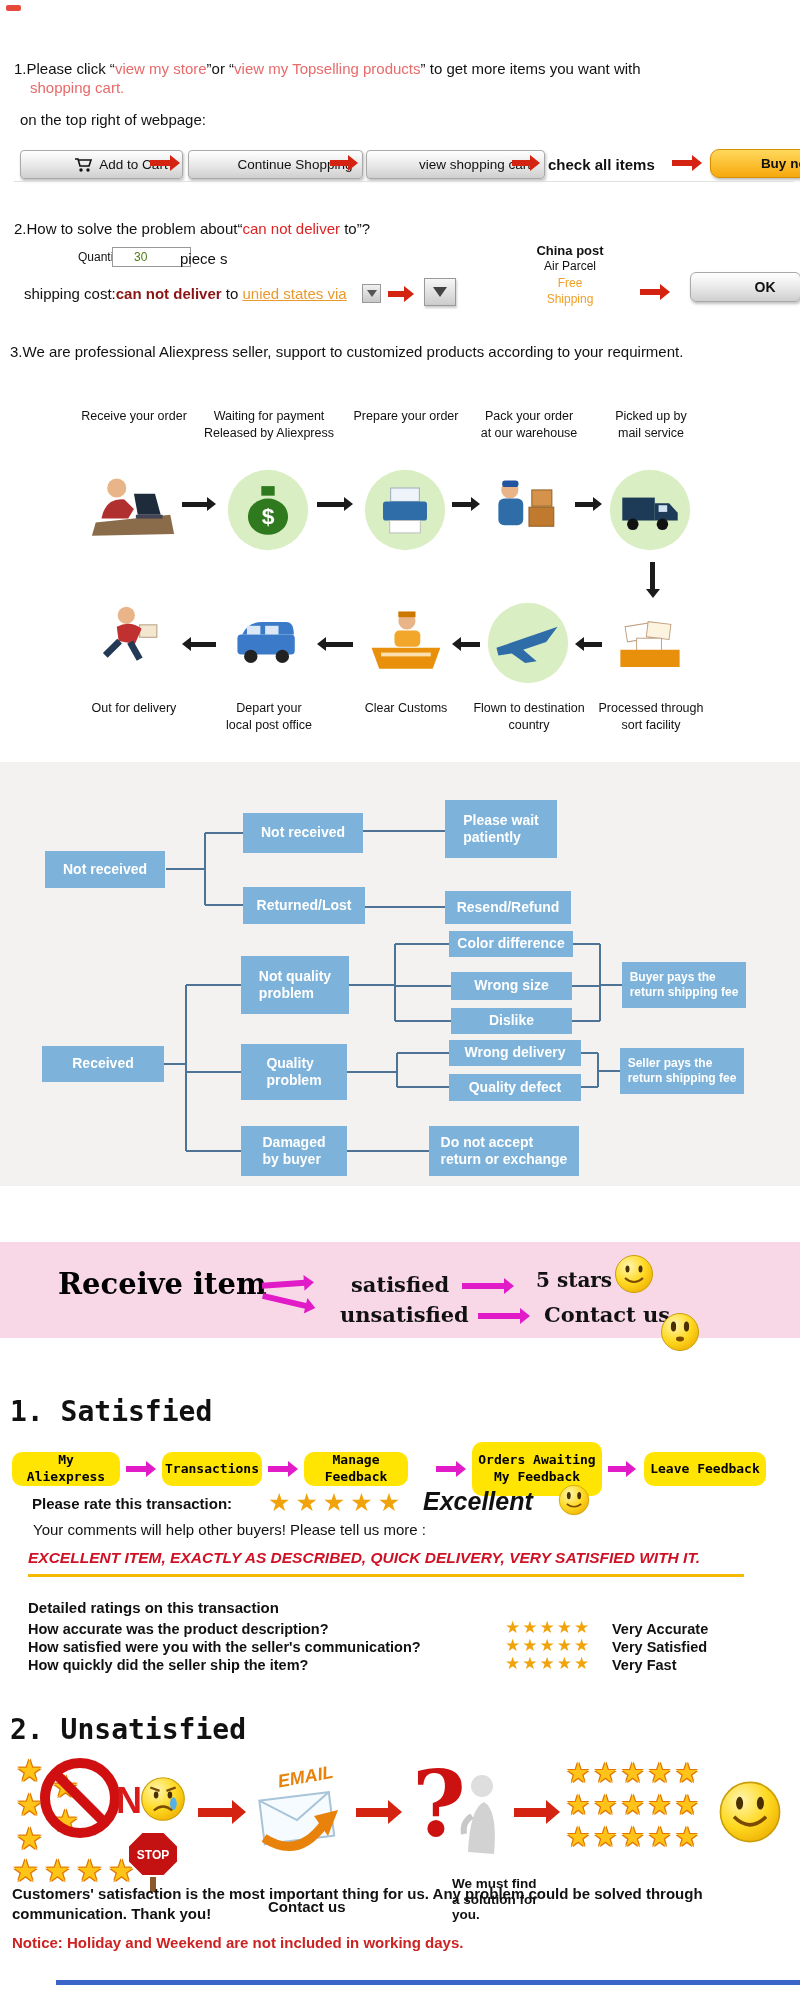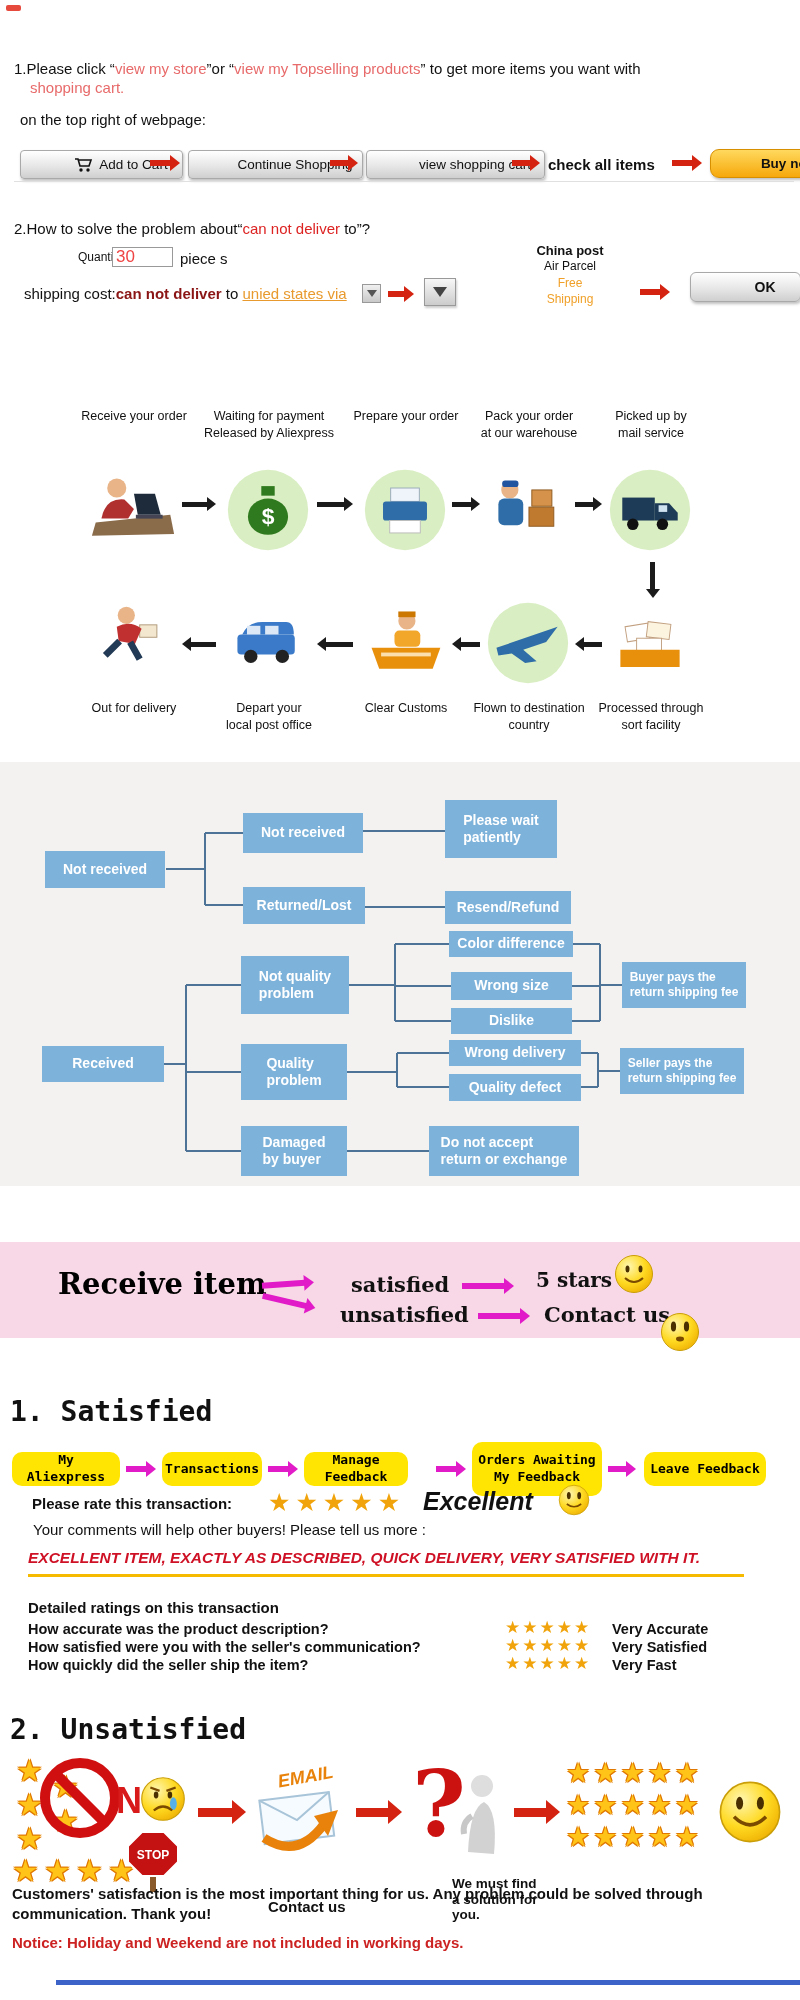--- a/index.html
+++ b/index.html
@@ -26,22 +26,22 @@
   .arr.red{color:#d42310;}
   .arr.mag{color:#e11bc8;}
   .arr.blk{color:#1b1b1b;}
   .arr.blk .sh{height:5px;right:8px;}
   .arr.blk .hd{border-top-width:7px;border-bottom-width:7px;border-left-width:9px;}
   .arr.left{transform:scaleX(-1);}
   .arr.big{height:24px;}
   .arr.big .sh{top:8px;height:9px;right:13px;}
   .arr.big .hd{border-top-width:12px;border-bottom-width:12px;border-left-width:14px;}
   
-  .qinput{position:absolute;width:56px;height:18px;border:1px solid #999;font-size:17px;color:#ef4444;
-          padding:0 0 0 3px;font-family:"Liberation Sans",sans-serif;}
+  .qinput{position:absolute;width:56px;height:18px;border:1px solid #999;font-size:12px;color:#4d7c0f;
+          padding:0 0 0 21px;font-family:"Liberation Sans",sans-serif;}
   .sdd{position:absolute;width:17px;height:17px;background:linear-gradient(#f0f0f0,#c9c9c9);
        border:1px solid #999;display:flex;align-items:center;justify-content:center;}
   .bdd{position:absolute;width:30px;height:26px;background:linear-gradient(#f7f7f7,#cccccc);
        border:1px solid #999;box-shadow:1px 2px 2px rgba(0,0,0,.2);display:flex;align-items:center;justify-content:center;}
   .tri{width:0;height:0;border-left:5px solid transparent;border-right:5px solid transparent;border-top:7px solid #555;}
   .tri.bg{border-left-width:7px;border-right-width:7px;border-top-width:10px;border-top-color:#444;}
   
   .flabel{position:absolute;width:132px;text-align:center;font-size:12.5px;color:#111;white-space:pre-line;line-height:1.35;}
   .ficon{position:absolute;width:86px;height:86px;}
   
@@ -147,20 +147,21 @@
   <div class="t orange-txt" style="left:520px;top:276px;width:100px;">Free
 Shipping</div>
   <div class="arr red" style="left:640px;top:284px;width:30px;">
       <i class="sh"></i>
       <i class="hd"></i>
     </div>
   <div class="gbtn okbtn" style="left:690px;top:272px;width:70px;">
       <span>OK</span>
     </div>
 
+  <div class="t" style="left:10px;top:343px;font-size:15px;">3.We are professional Aliexpress seller, support to customized products according to your requirment.</div>
 
   <div class="flabel" style="left:68px;top:408px;">Receive your order</div>
   <div class="flabel" style="left:203px;top:408px;">Waiting for payment
 Released by Aliexpress</div>
   <div class="flabel" style="left:340px;top:408px;">Prepare your order</div>
   <div class="flabel" style="left:463px;top:408px;">Pack your order
 at our warehouse</div>
   <div class="flabel" style="left:585px;top:408px;">Picked up by
 mail service</div>
 

